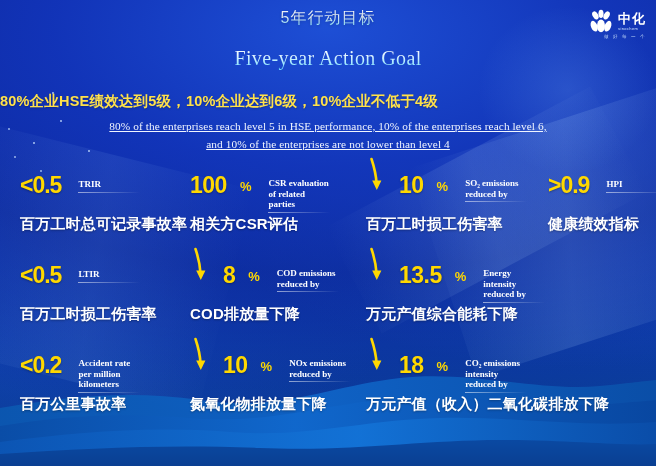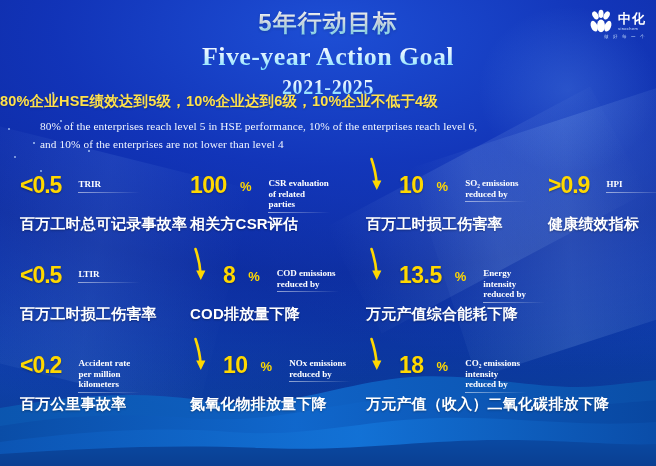--- a/index.html
+++ b/index.html
@@ -36,47 +36,47 @@
   .logo{position:absolute;right:10px;top:9px;display:flex;align-items:center;gap:4px;}
   .logo .mark{width:26px;height:24px;}
   .logo .txt{display:flex;flex-direction:column;line-height:1;}
   .logo .cn{color:#ffffff;font-size:13px;font-weight:bold;letter-spacing:1px;}
   .logo .en{color:#cfe2ff;font-size:4px;letter-spacing:.4px;margin-top:2px;}
   .logo-sub{position:absolute;right:10px;top:34px;color:#b9d2f5;font-size:4.5px;letter-spacing:1.6px;white-space:nowrap;}
 
   
   .head{position:absolute;left:0;right:0;top:8px;text-align:center;}
   .h-cn{
-    font-size:24px;font-weight:bold;letter-spacing:1px;line-height:1.25;
+    font-size:16px;font-weight:normal;letter-spacing:1px;line-height:1.25;
     background:linear-gradient(180deg,#ffffff 0%,#eaf6ff 45%,#7fe6ff 100%);
     -webkit-background-clip:text;background-clip:text;color:transparent;
     text-shadow:0 1px 3px rgba(0,0,0,.18);
   }
   .h-en{
     font-family:"Liberation Serif", serif;
-    font-size:26px;font-weight:bold;letter-spacing:.4px;line-height:1.3;margin-top:2px;
+    font-size:20px;font-weight:normal;letter-spacing:.4px;line-height:1.3;margin-top:17px;
     background:linear-gradient(180deg,#ffffff 0%,#e2f4ff 40%,#63dcff 100%);
     -webkit-background-clip:text;background-clip:text;color:transparent;
   }
   .h-yr{
     font-family:"Liberation Serif", serif;
     font-size:20px;font-weight:bold;letter-spacing:.6px;line-height:1.3;
     background:linear-gradient(180deg,#ffffff 0%,#dff0ff 40%,#5ed6ff 100%);
     -webkit-background-clip:text;background-clip:text;color:transparent;
   }
 
   .sub-cn{
     position:absolute;left:0;right:0;top:92px;text-align:left;
     color:#ffe14a;font-size:14.5px;font-weight:bold;letter-spacing:.2px;
     text-shadow:0 1px 2px rgba(0,0,0,.25);
   }
   .sub-en{
-    position:absolute;left:40px;right:40px;top:118px;
-    font-family:"Liberation Serif", serif;
-    color:#f0f5ff;font-size:11.3px;line-height:1.55;letter-spacing:.1px;
+    position:absolute;left:40px;right:40px;top:118px;text-align:center;
+    font-family:"Liberation Serif", serif;
+    color:#f0f5ff;font-size:11.3px;line-height:1.55;letter-spacing:.1px;text-decoration:underline;
   }
 
   
   .grid{position:absolute;left:0;top:172px;width:656px;}
   .row{position:relative;height:90px;}
   .cell{position:absolute;top:0;height:88px;}
   .cell .line1{position:absolute;left:0;top:0;display:flex;align-items:flex-start;white-space:nowrap;gap:12px;}
   .arrow{width:20px;height:40px;flex:0 0 20px;margin-right:1px;margin-top:-16px;}
   .big{
     color:#ffd800;font-weight:bold;font-size:23px;line-height:27px;
@@ -163,21 +163,20 @@
     <span class="txt">
       <span class="cn">中化</span>
       <span class="en">sinochem</span>
     </span>
   </div>
   <div class="logo-sub">做 好 每 一 个</div>
 
   <div class="head">
     <div class="h-cn">5年行动目标</div>
     <div class="h-en">Five-year Action Goal</div>
-    <div class="h-yr">2021-2025</div>
   </div>
 
   <div class="sub-cn">80%企业HSE绩效达到5级，10%企业达到6级，10%企业不低于4级</div>
   <div class="sub-en">
     <div>80% of the enterprises reach level 5 in HSE performance, 10% of the enterprises reach level 6,</div>
     <div>and 10% of the enterprises are not lower than level 4</div>
   </div>
 
   <div class="grid" id="grid">
       <div class="row">

